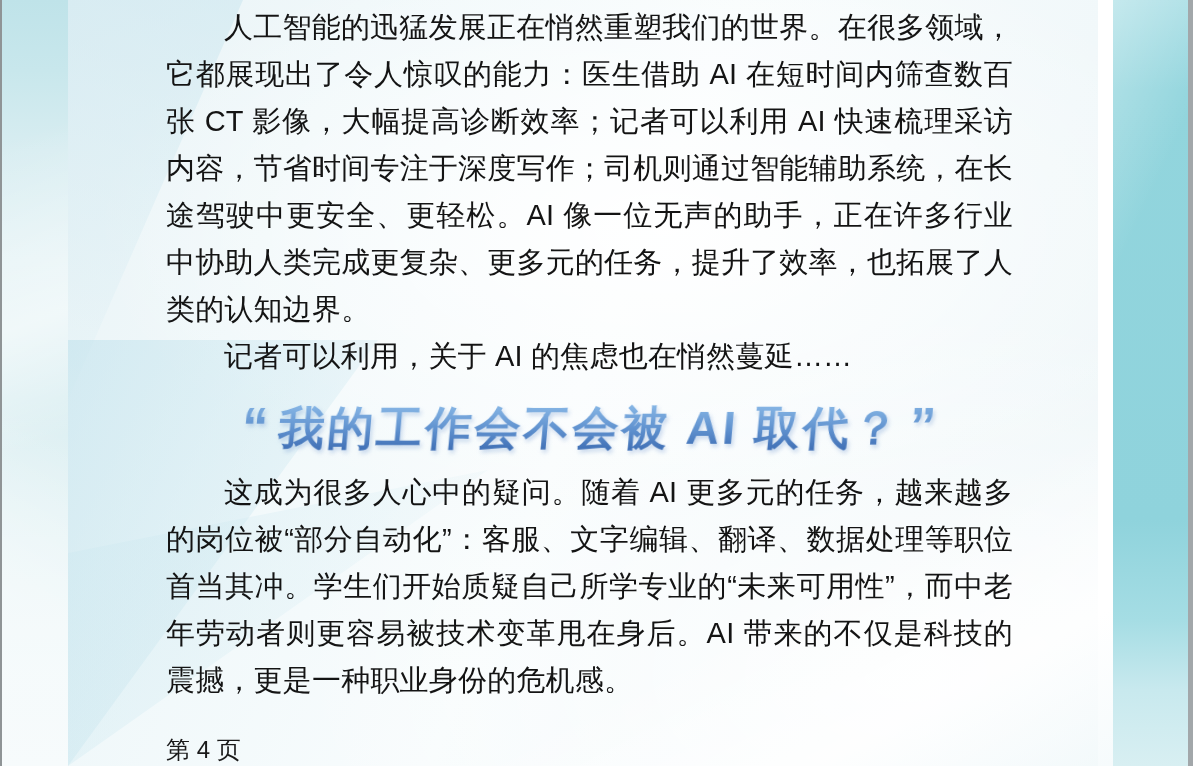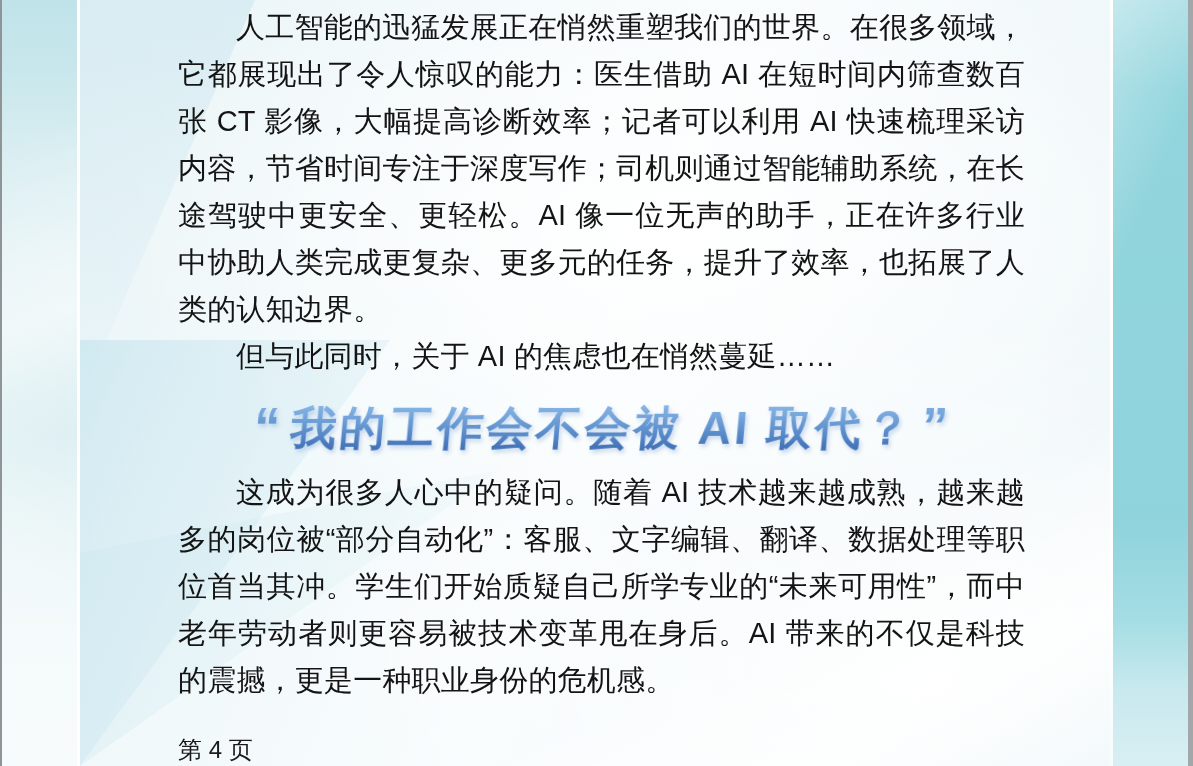--- a/index.html
+++ b/index.html
@@ -29,21 +29,21 @@
       linear-gradient(to bottom, #bfe3e9 0px, #c8e7ec 70px, #d8edf1 150px, #e1f1f4 260px, #dceff2 400px, #e7f4f6 540px, #eef7f9 680px, #f0f8fa 100%);
   }
   .strip-right {
     position: absolute; left: 1113px; top: 0; width: 75px; height: 100%;
     background:
       linear-gradient(115deg, rgba(255,255,255,.35) 0%, rgba(255,255,255,0) 30%),
       linear-gradient(to bottom, #a6dde4 0px, #92d5dd 90px, #8fd3dc 520px, #a5dde4 620px, #c8e9ee 690px, #d8eff2 100%);
   }
   
   .page {
-    position: absolute; left: 80px; top: 0; width: 1030px; height: 766px;
+    position: absolute; left: 68px; top: 0; width: 1030px; height: 766px;
     background:
       radial-gradient(ellipse 800px 420px at 58% 30%, rgba(255,255,255,.95), rgba(255,255,255,0) 72%),
       radial-gradient(ellipse 900px 520px at 82% 88%, rgba(255,255,255,.85), rgba(255,255,255,0) 70%),
       linear-gradient(112deg, #e9f3f6 0%, #f0f8fa 22%, #f8fcfd 50%, #f1f8fa 78%, #eef6f8 100%);
   }
   .deco { position: absolute; pointer-events: none; }
   .deco-tl {
     left: 0; top: 0; width: 175px; height: 400px;
     background: linear-gradient(to bottom, rgba(202,230,239,.55), rgba(228,242,246,.25));
     clip-path: polygon(0 0, 100% 0, 0 100%);
@@ -126,25 +126,25 @@
 
   <div class="page">
     <div class="deco deco-tl"></div>
     <div class="deco deco-bl1"></div>
     <div class="deco deco-bl2"></div>
     <div class="deco deco-sweep"></div>
 
     <div class="content">
       <p class="body indent">人工智能的迅猛发展正在悄然重塑我们的世界。在很多领域，它都展现出了令人惊叹的能力：医生借助 AI 在短时间内筛查数百张 CT 影像，大幅提高诊断效率；记者可以利用 AI 快速梳理采访内容，节省时间专注于深度写作；司机则通过智能辅助系统，在长途驾驶中更安全、更轻松。AI 像一位无声的助手，正在许多行业中协助人类完成更复杂、更多元的任务，提升了效率，也拓展了人类的认知边界。</p>
 
-      <p class="body indent p2">但与此同时，关于 AI 的焦虑也在悄然蔓延……</p>
+      <p class="body indent p2">记者可以利用，关于 AI 的焦虑也在悄然蔓延……</p>
 
       <div class="headline"><span class="headline-grad quote quote-open">“</span><span class="headline-grad">我的工作会不会被 AI 取代？</span><span class="headline-grad quote quote-close">”</span></div>
 
-      <p class="body indent p3">这成为很多人心中的疑问。随着 AI 技术越来越成熟，越来越多的岗位被“部分自动化”：客服、文字编辑、翻译、数据处理等职位首当其冲。学生们开始质疑自己所学专业的“未来可用性”，而中老年劳动者则更容易被技术变革甩在身后。AI 带来的不仅是科技的震撼，更是一种职业身份的危机感。</p>
+      <p class="body indent p3">这成为很多人心中的疑问。随着 AI 更多元的任务，越来越多的岗位被“部分自动化”：客服、文字编辑、翻译、数据处理等职位首当其冲。学生们开始质疑自己所学专业的“未来可用性”，而中老年劳动者则更容易被技术变革甩在身后。AI 带来的不仅是科技的震撼，更是一种职业身份的危机感。</p>
 
       <div class="footer">第 4 页</div>
     </div>
   </div>
 
   <div class="strip-right"></div>
   <div class="right-edge"></div>
 </div>
 
 </body></html>

